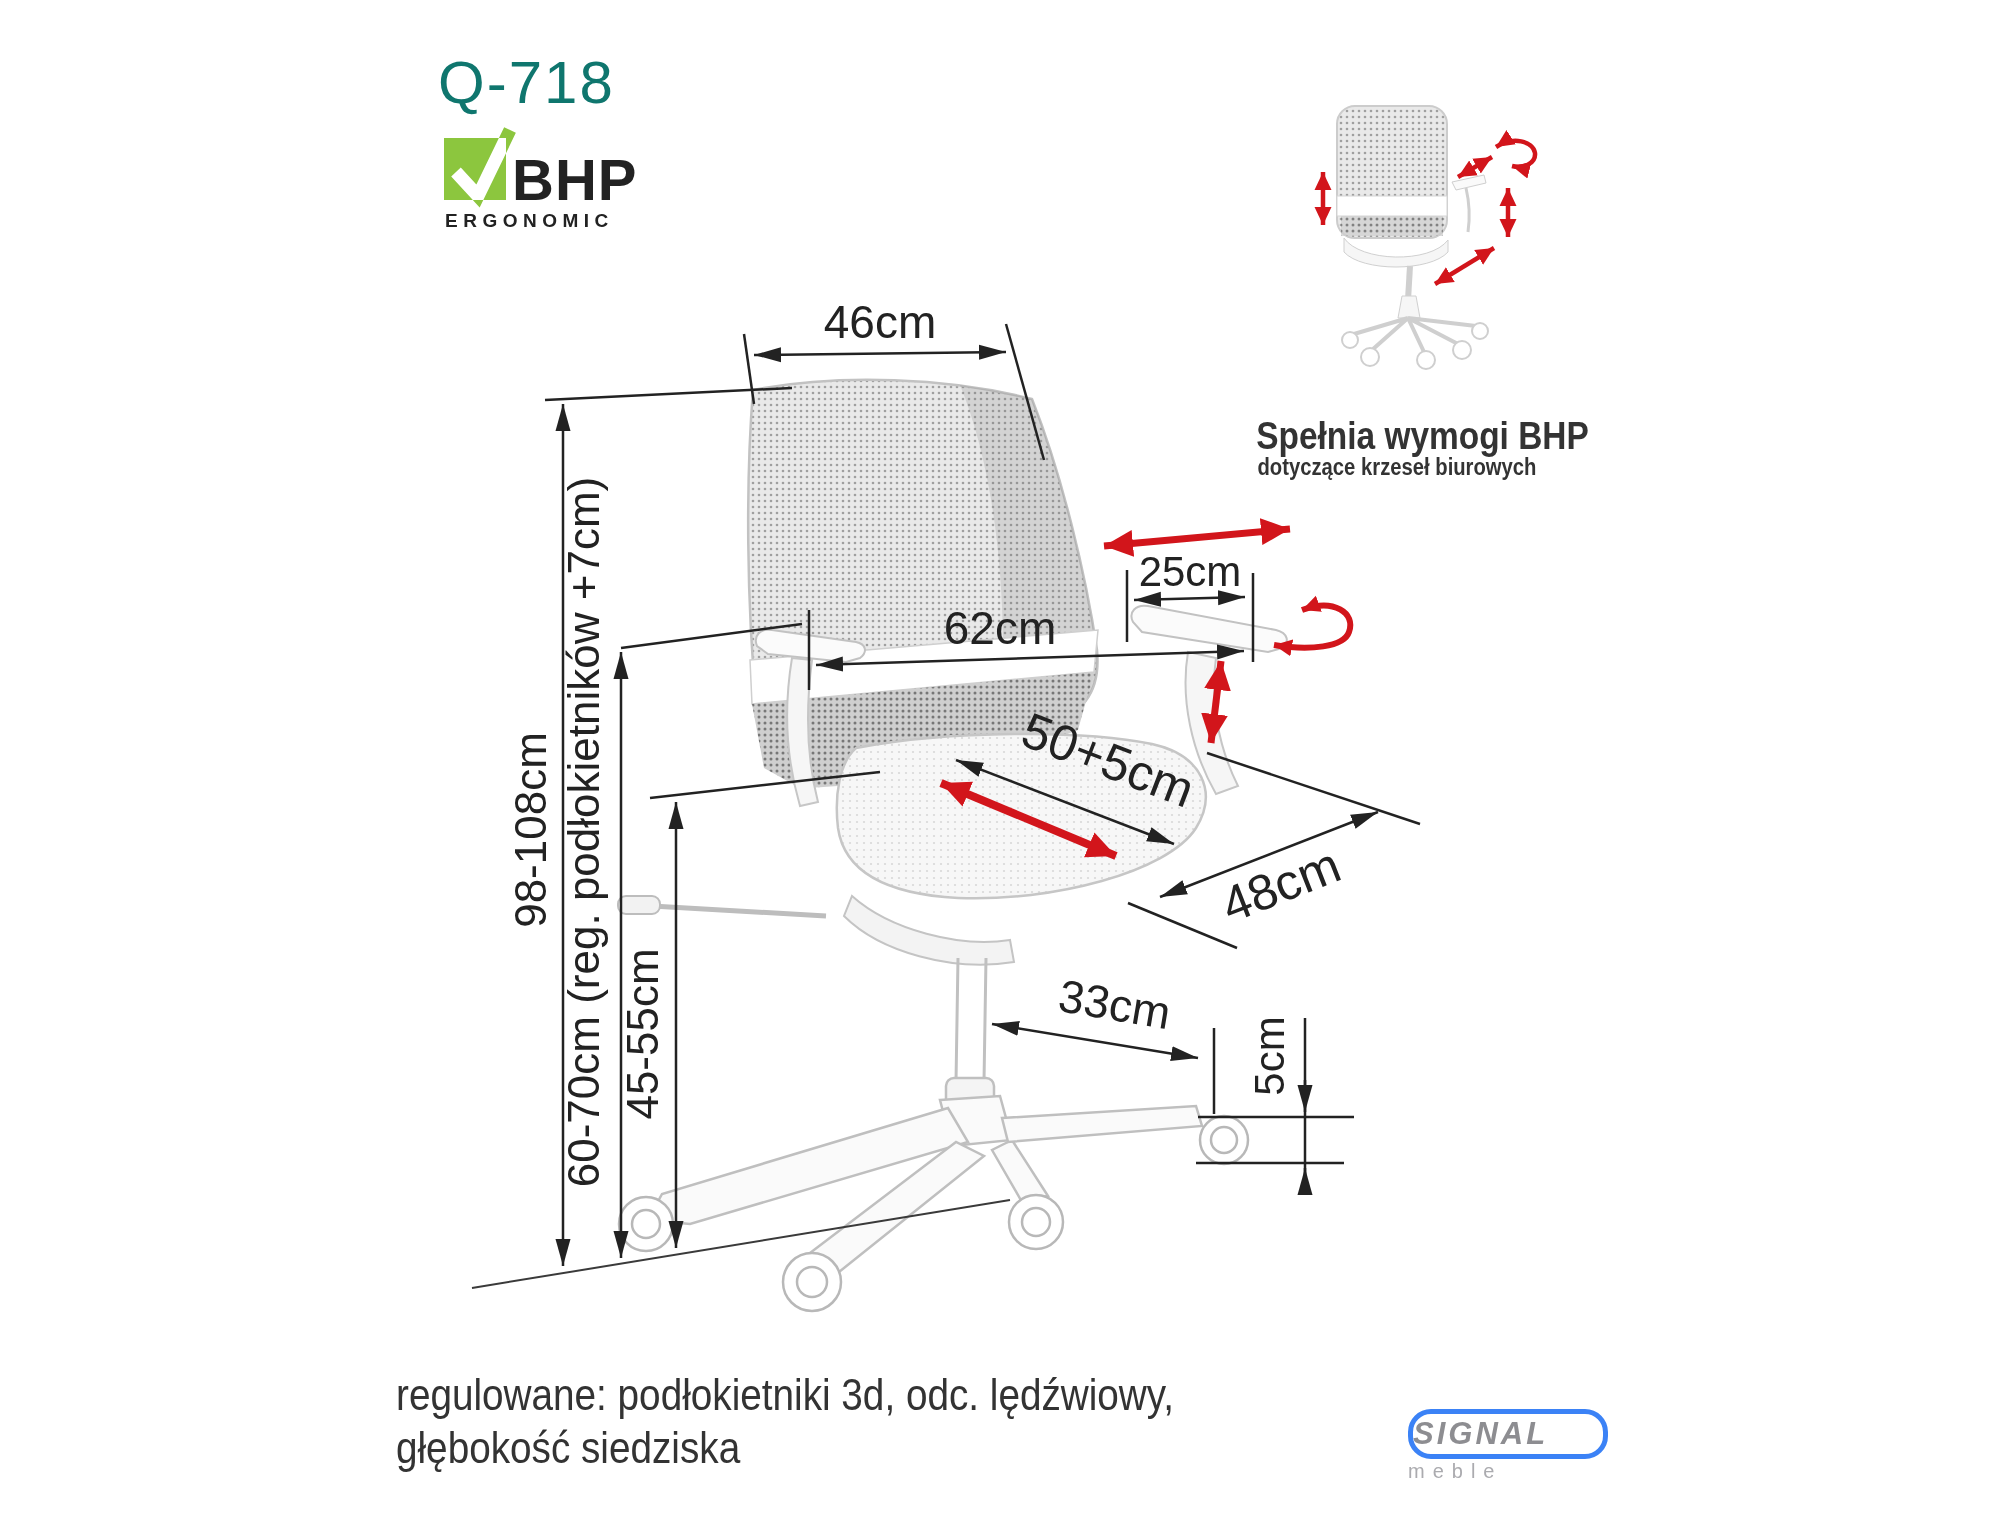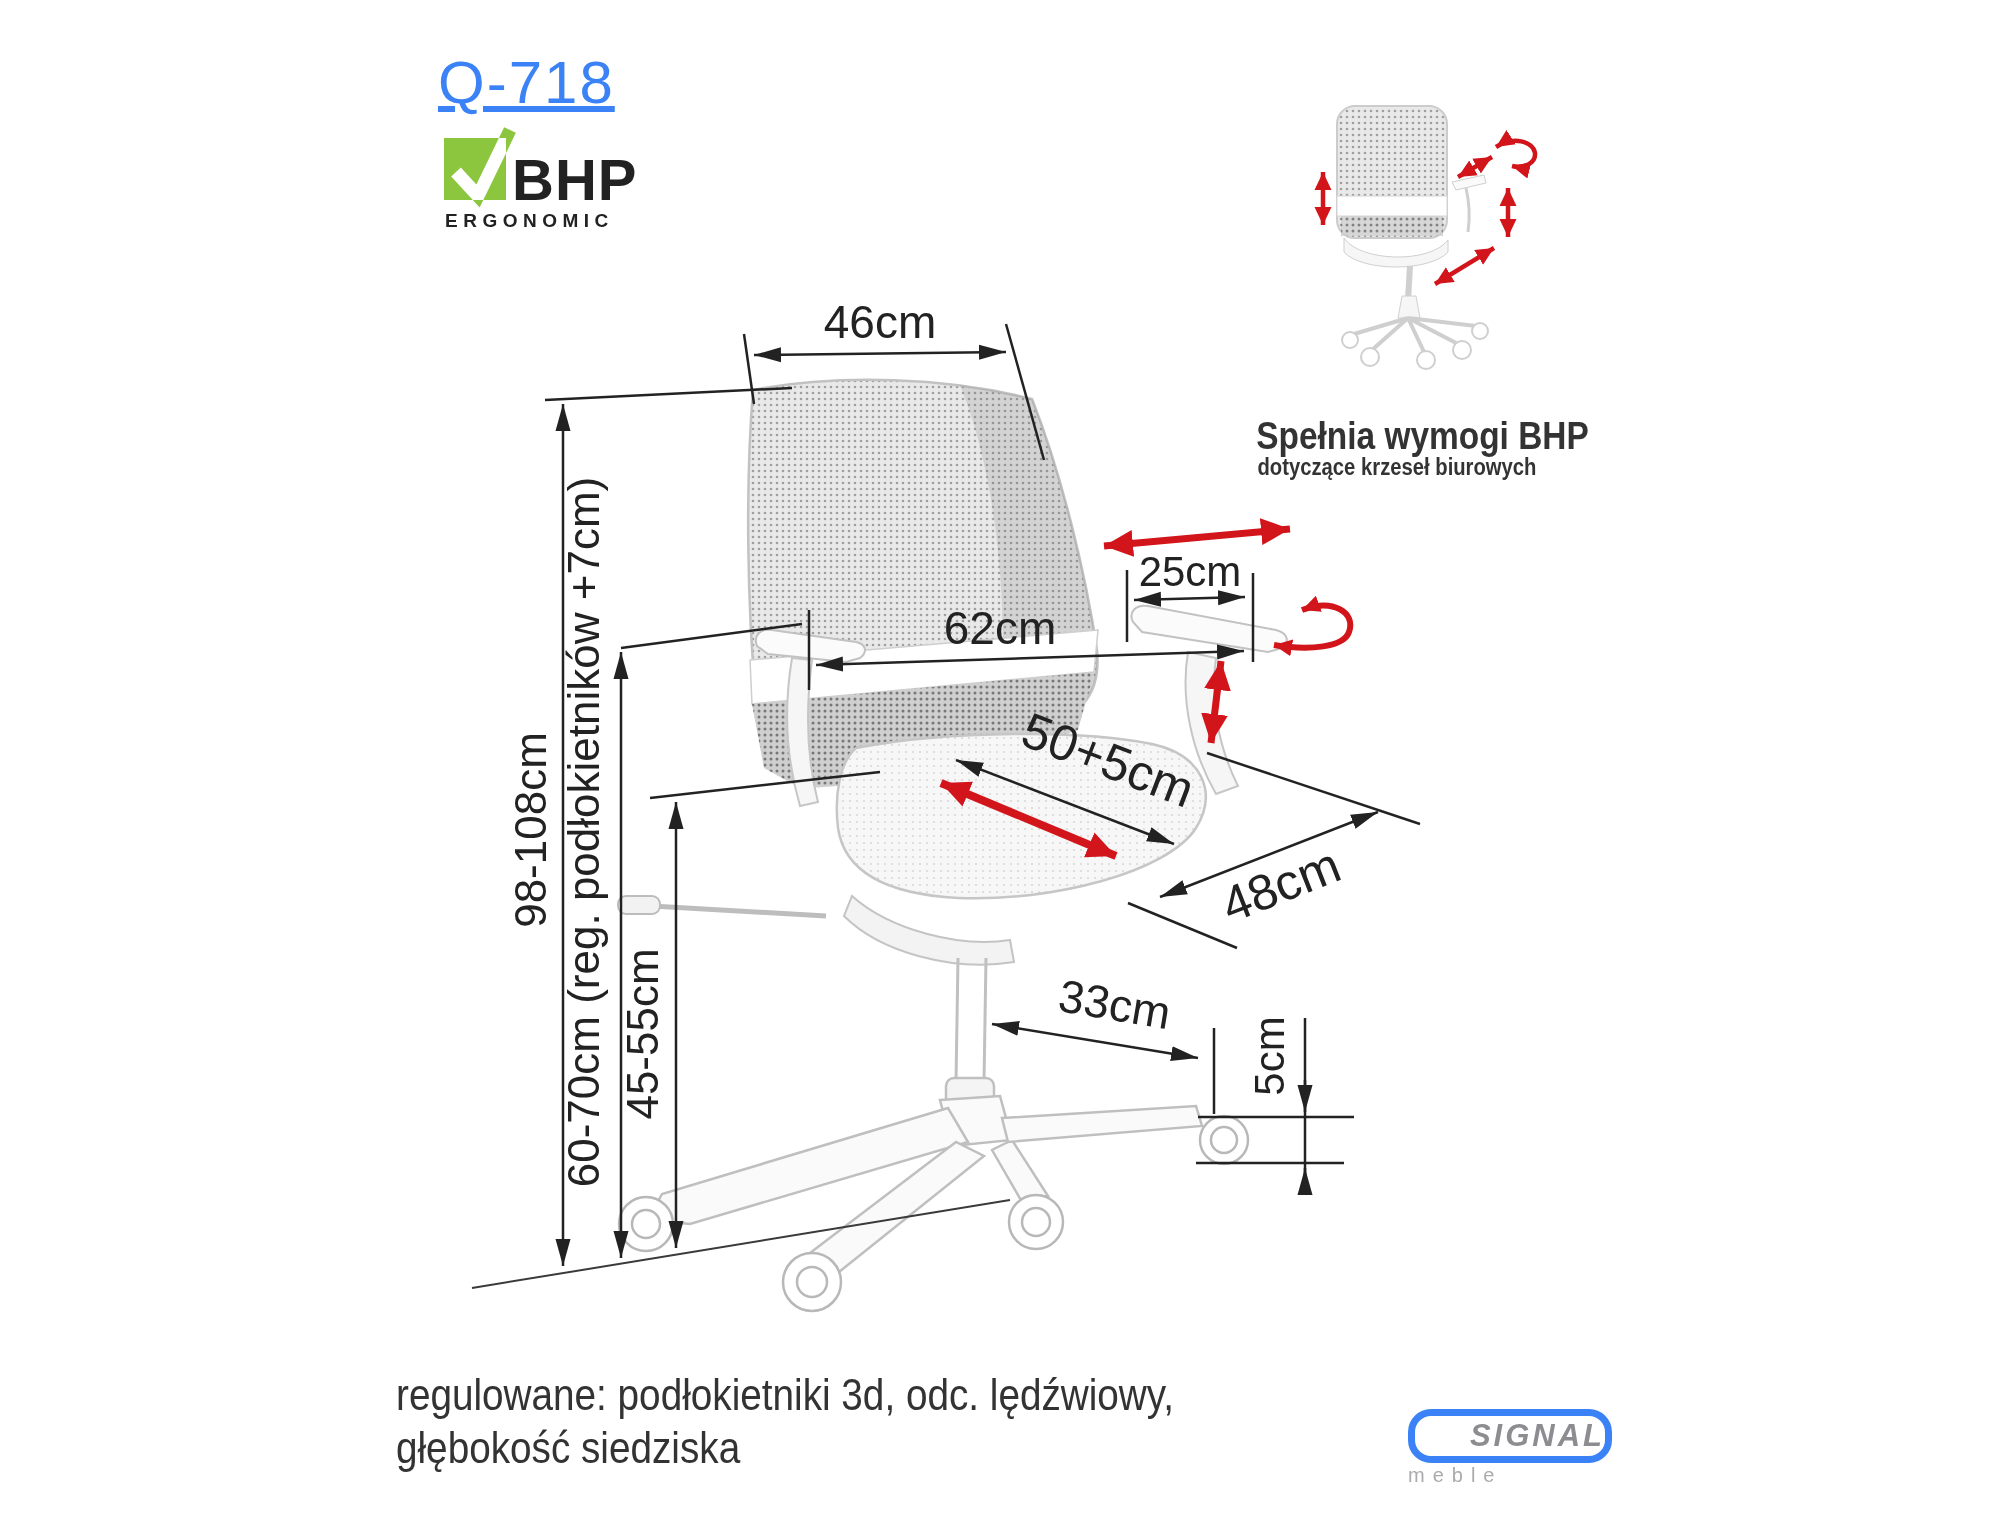--- a/index.html
+++ b/index.html
@@ -1,25 +1,25 @@
 <!DOCTYPE html>
 <html><head>
 <meta charset="utf-8">
 <style>
   html,body{margin:0;padding:0;}
   body{width:2000px;height:1530px;background:#ffffff;font-family:"Liberation Sans",sans-serif;overflow:hidden;}
   .page{position:relative;width:2000px;height:1530px;background:#ffffff;}
-  .model{position:absolute;left:438px;top:48px;font-size:60px;color:#3b82f6;letter-spacing:2px;text-decoration:underline;}
+  .model{position:absolute;left:438px;top:48px;font-size:60px;color:#0f766e;letter-spacing:2px;}
   .bhp{position:absolute;left:444px;top:118px;}
   .diagram{position:absolute;left:0;top:0;}
   .badge-title{position:absolute;left:1237px;top:415px;width:320px;text-align:center;font-size:38px;font-weight:800;color:#333;transform:scaleX(.88);letter-spacing:0px;white-space:nowrap;}
   .badge-sub{position:absolute;left:1237px;top:454px;width:320px;text-align:center;font-size:23px;font-weight:700;color:#333;transform:scaleX(.88);white-space:nowrap;}
   .footer{position:absolute;left:396px;top:1368px;font-size:45px;line-height:53px;color:#333;transform:scaleX(.86);transform-origin:left top;white-space:nowrap;}
   .brand{position:absolute;left:1408px;top:1409px;width:200px;}
-  .pill{width:190px;height:40px;border:7px solid #3b82f6;border-radius:23px;display:flex;align-items:center;justify-content:flex-end;}
+  .pill{width:190px;height:40px;border:5px solid #3b82f6;border-radius:23px;display:flex;align-items:center;justify-content:flex-start;}
   .pill span{font-size:31px;font-weight:900;font-style:italic;color:#8d8d91;letter-spacing:3px;}
   .meble{margin-top:1px;text-align:left;padding-right:8px;font-size:20px;letter-spacing:8px;color:#ababaf;}
   text{font-family:"Liberation Sans",sans-serif;fill:#222;}
 </style>
 </head>
 <body>
 
 <div class="page">
 
   <div class="model">Q-718</div>

